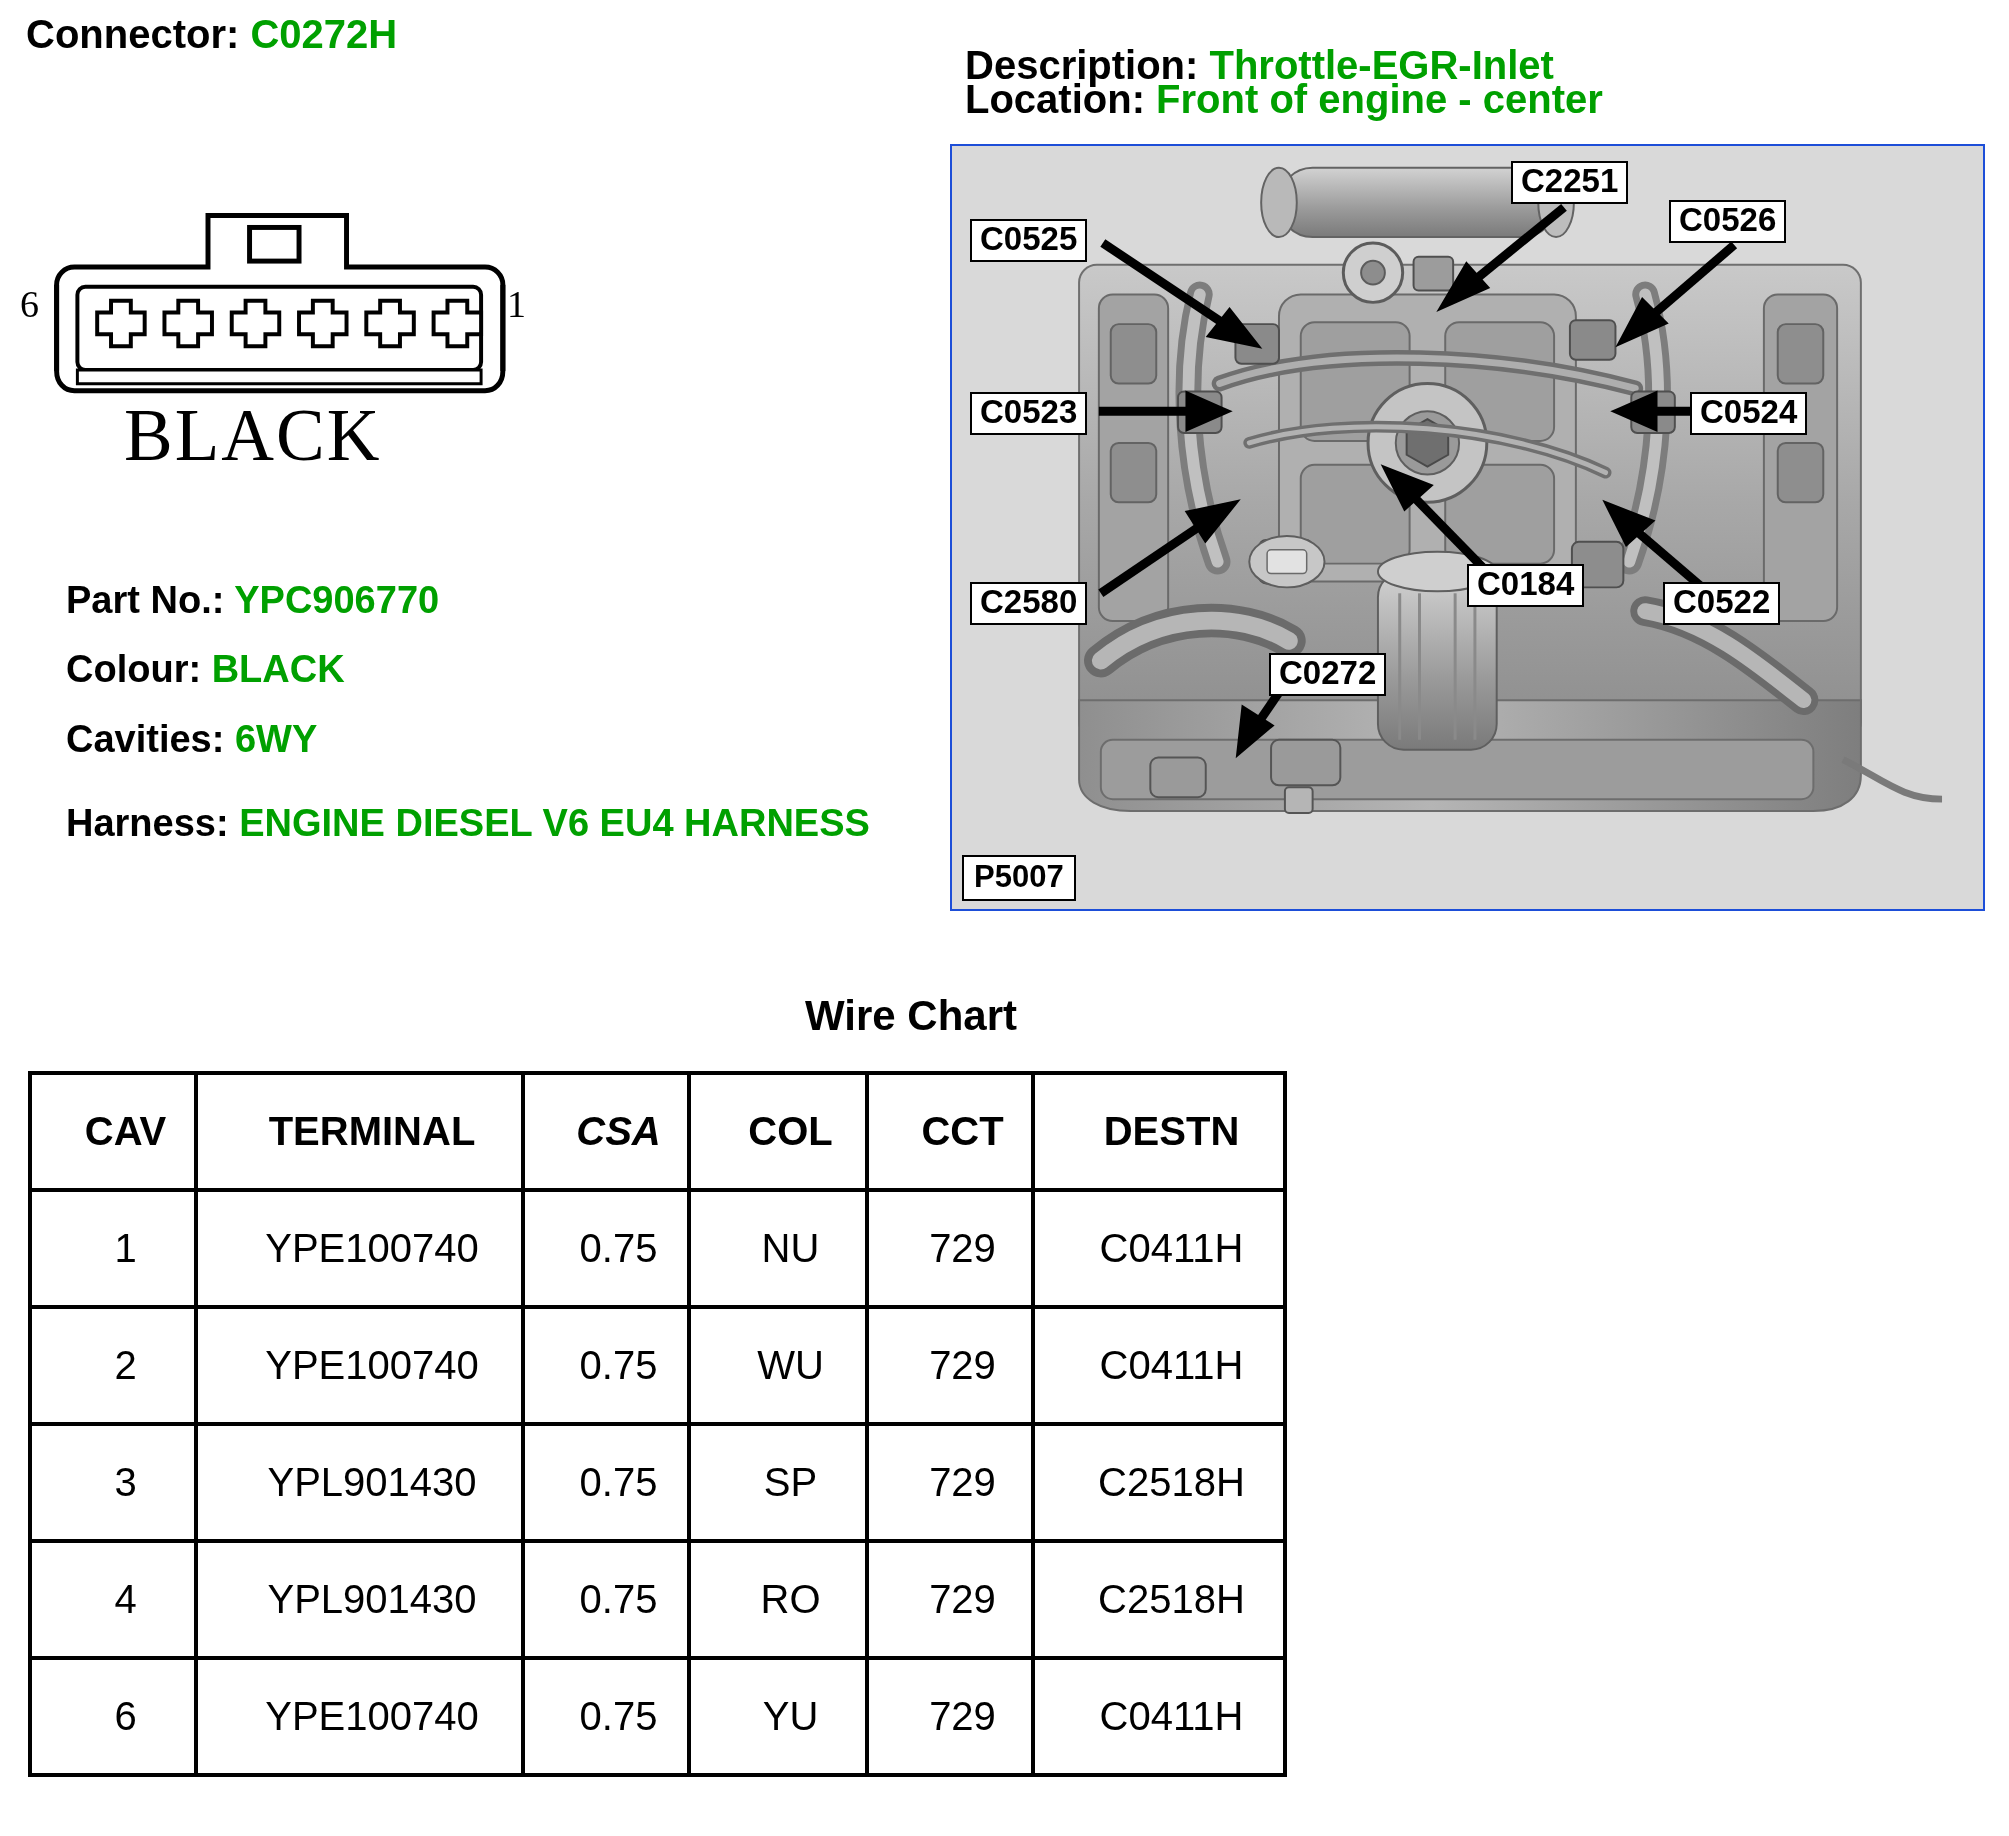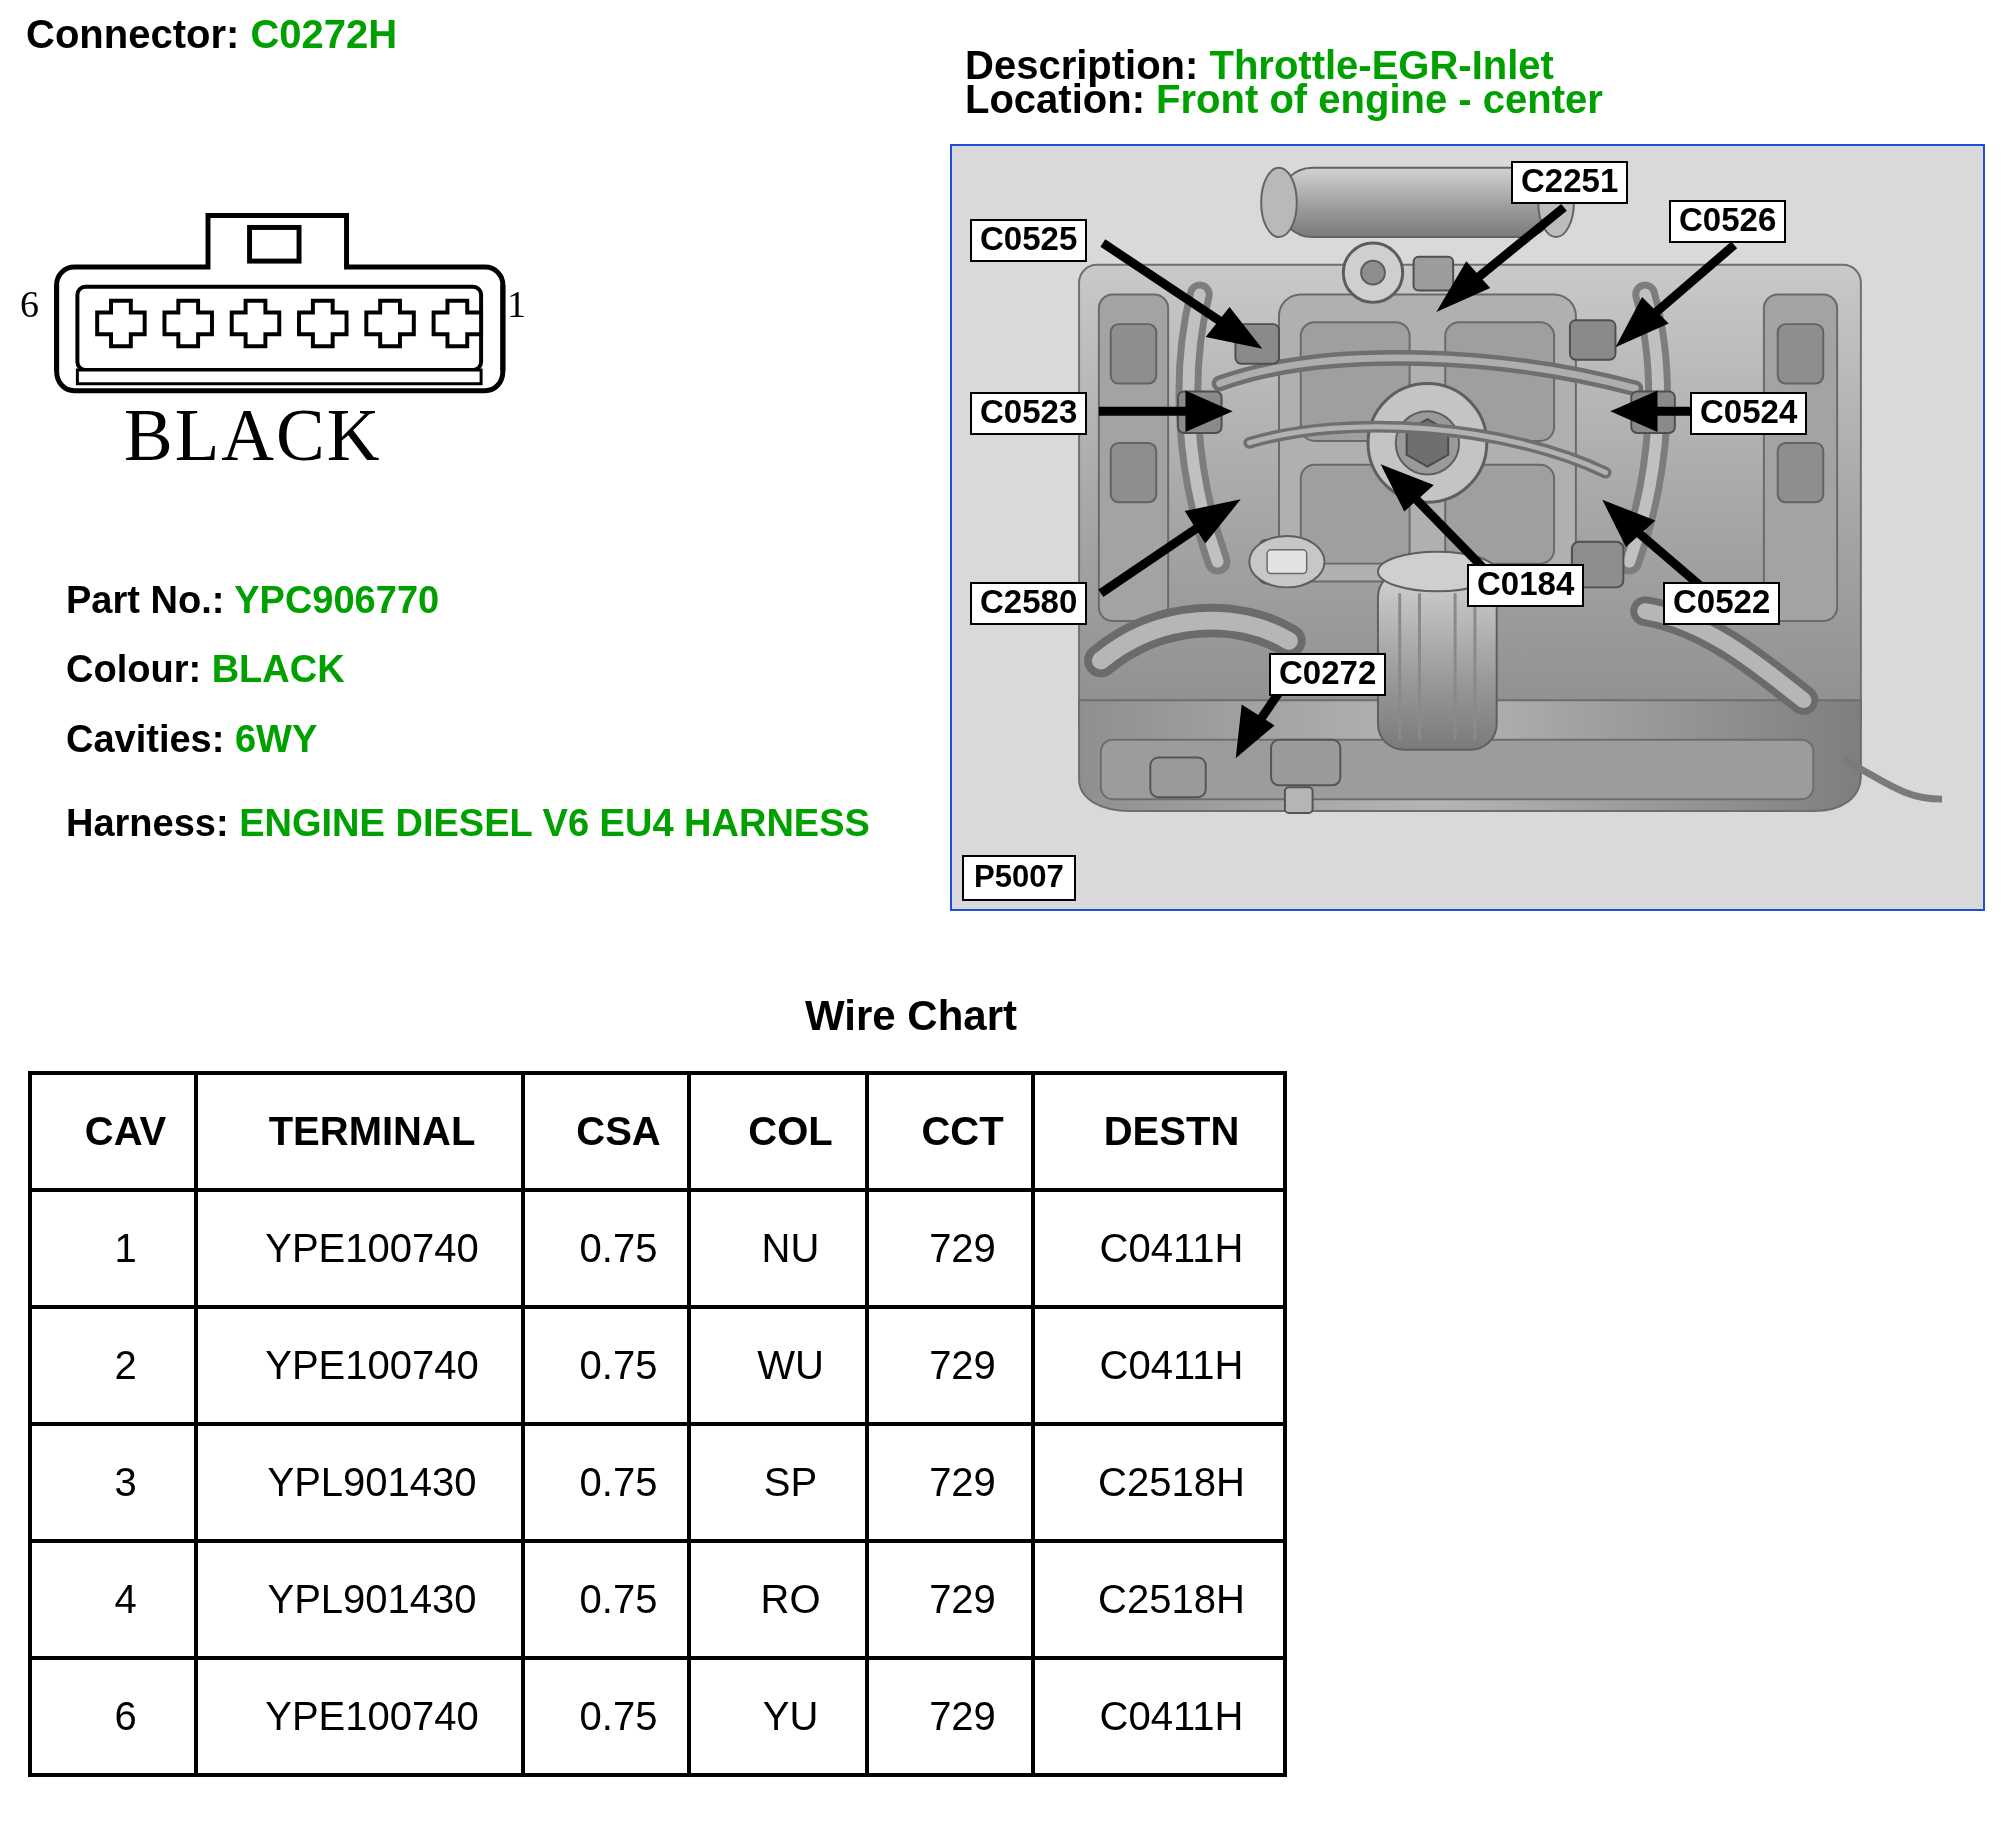--- a/index.html
+++ b/index.html
@@ -160,21 +160,21 @@
     padding-left: 26px;
     box-sizing: border-box;
     font-family: "Liberation Sans", sans-serif;
     background: #ffffff;
   }
   table.wire-chart th {
     font-weight: bold;
   }
   .col-cav      { width: 166px; }
   .col-terminal { width: 327px; }
-  .col-csa      { width: 166px; }
+  .col-csa      { width: 166px; font-style: italic; }
   .col-col      { width: 178px; }
   .col-cct      { width: 166px; }
   .col-destn    { width: 252px; }
 </style>
 </head>
 <body>
 
 <div class="hdr-connector">
   <span>Connector: </span>
   <span class="grn">C0272H</span>

